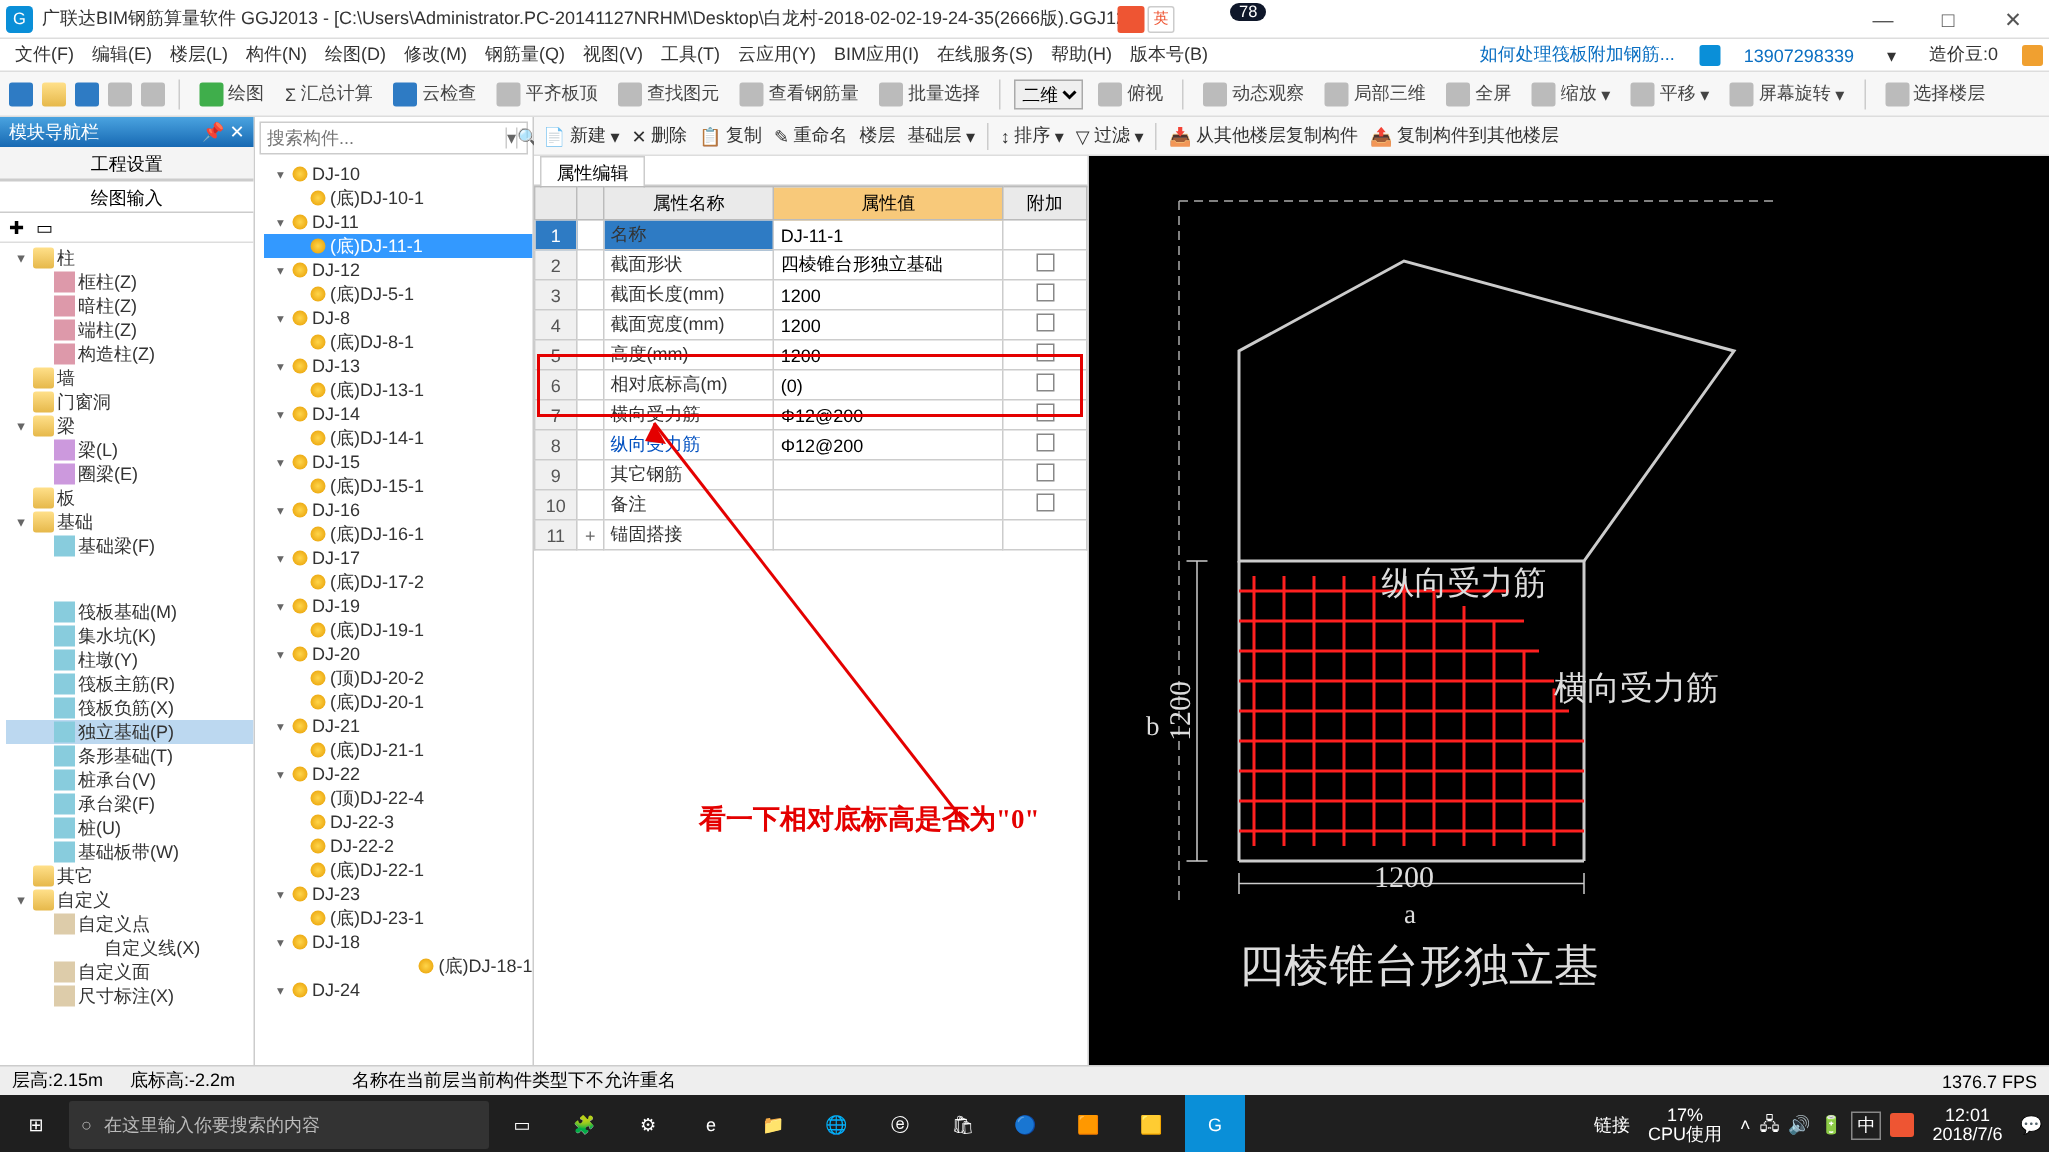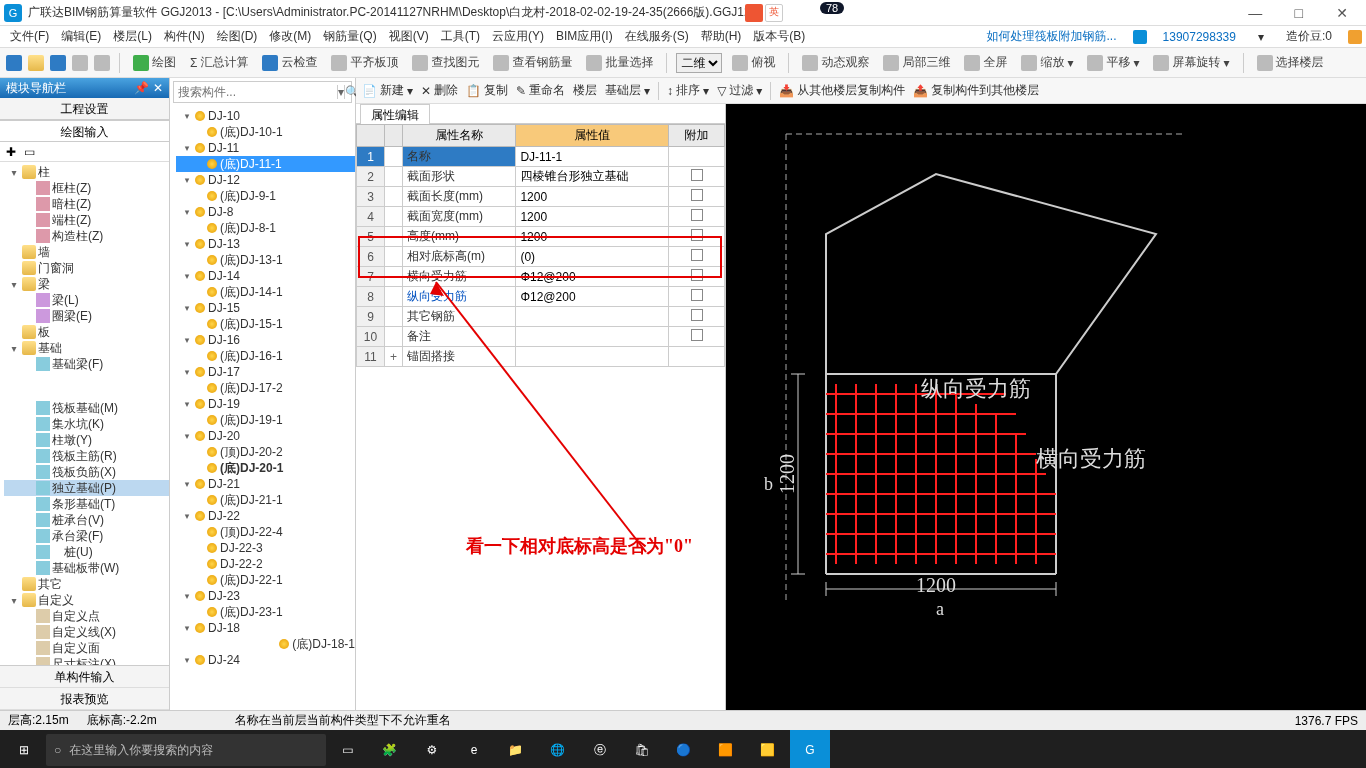--- a/index.html
+++ b/index.html
@@ -294,21 +294,21 @@
           <span class="nt-lb">条形基础(T)</span>
         </div>
         <div class="nt-node" style="padding-left: 30px;">
           <span class="nt-ic" style="background:#8cd"></span>
           <span class="nt-lb">桩承台(V)</span>
         </div>
         <div class="nt-node" style="padding-left: 30px;">
           <span class="nt-ic" style="background:#8cd"></span>
           <span class="nt-lb">承台梁(F)</span>
         </div>
-        <div class="nt-node" style="padding-left: 30px; gap: 12px;">
+        <div class="nt-node" style="padding-left: 30px;">
           <span class="nt-ic" style="background:#8cd"></span>
           <span class="nt-lb">桩(U)</span>
         </div>
         <div class="nt-node" style="padding-left: 30px;">
           <span class="nt-ic" style="background:#8cd"></span>
           <span class="nt-lb">基础板带(W)</span>
         </div>
         <div class="nt-node" style="padding-left: 4px;">
           <span class="nt-tw"></span>
           <span class="nt-ic folder-ic"></span>
@@ -316,37 +316,33 @@
         </div>
         <div class="nt-node" style="padding-left: 4px;">
           <span class="nt-tw">▾</span>
           <span class="nt-ic folder-ic"></span>
           <span class="nt-lb">自定义</span>
         </div>
         <div class="nt-node" style="padding-left: 30px;">
           <span class="nt-ic" style="background:#dca"></span>
           <span class="nt-lb">自定义点</span>
         </div>
-        <div class="nt-node" style="padding-left: 30px;">
+        <div class="nt-node" style="padding-left: 30px; flex-direction: column;">
           <span class="nt-ic" style="background:#dca"></span>
           <span class="nt-lb">自定义线(X)</span>
         </div>
         <div class="nt-node" style="padding-left: 30px;">
           <span class="nt-ic" style="background:#dca"></span>
           <span class="nt-lb">自定义面</span>
         </div>
         <div class="nt-node" style="padding-left: 30px;">
           <span class="nt-ic" style="background:#dca"></span>
           <span class="nt-lb">尺寸标注(X)</span>
         </div>
       </div>
-    <div class="navbottom">
-      <div>单构件输入</div>
-      <div>报表预览</div>
-    </div>
   </div>
 
   <div class="midpanel">
     <div class="searchrow" style="order:2">
       <input placeholder="搜索构件..." style="">
       <span class="sbtn">▾</span>
       <span class="sbtn">🔍</span>
     </div>
     <div class="midtree" id="midtree" style="order:3">
         <div class="mt-node" style="padding-left: 6px;">
@@ -367,21 +363,21 @@
           <span class="mt-ic"></span>
           <span class="mt-lb">(底)DJ-11-1</span>
         </div>
         <div class="mt-node" style="padding-left: 6px;">
           <span class="mt-tw">▾</span>
           <span class="mt-ic"></span>
           <span class="mt-lb">DJ-12</span>
         </div>
         <div class="mt-node" style="padding-left: 28px;">
           <span class="mt-ic"></span>
-          <span class="mt-lb">(底)DJ-9-1</span>
+          <span class="mt-lb">(底)DJ-5-1</span>
         </div>
         <div class="mt-node" style="padding-left: 6px;">
           <span class="mt-tw">▾</span>
           <span class="mt-ic"></span>
           <span class="mt-lb">DJ-8</span>
         </div>
         <div class="mt-node" style="padding-left: 28px;">
           <span class="mt-ic"></span>
           <span class="mt-lb">(底)DJ-8-1</span>
         </div>
@@ -441,21 +437,21 @@
         </div>
         <div class="mt-node" style="padding-left: 6px;">
           <span class="mt-tw">▾</span>
           <span class="mt-ic"></span>
           <span class="mt-lb">DJ-20</span>
         </div>
         <div class="mt-node" style="padding-left: 28px; text-align: right;">
           <span class="mt-ic"></span>
           <span class="mt-lb">(顶)DJ-20-2</span>
         </div>
-        <div class="mt-node" style="padding-left: 28px; font-weight: bold;">
+        <div class="mt-node" style="padding-left: 28px;">
           <span class="mt-ic"></span>
           <span class="mt-lb">(底)DJ-20-1</span>
         </div>
         <div class="mt-node" style="padding-left: 6px;">
           <span class="mt-tw">▾</span>
           <span class="mt-ic"></span>
           <span class="mt-lb">DJ-21</span>
         </div>
         <div class="mt-node" style="padding-left: 28px;">
           <span class="mt-ic"></span>
@@ -666,20 +662,21 @@
           <line x1="72" y1="270" x2="72" y2="470" stroke="#ccc"></line>
           <line x1="65" y1="270" x2="79" y2="270" stroke="#ccc"></line>
             <line x1="65" y1="470" x2="79" y2="470" stroke="#ccc"></line>
         </svg>
         <div class="vplabel" style="top:270px;left:195px;font-size:22px">纵向受力筋</div>
         <div class="vplabel" style="top:340px;left:310px;font-size:22px">横向受力筋</div>
         <div class="vplabel" style="top:350px;left:50px;font-size:20px;writing-mode:vertical-rl;transform:rotate(180deg)">1200</div>
         <div class="vplabel" style="top:370px;left:38px;font-size:18px">b</div>
         <div class="vplabel" style="top:470px;left:190px;font-size:20px">1200</div>
         <div class="vplabel" style="top:495px;left:210px;font-size:18px">a</div>
+        <div class="vplabel" style="top:520px;left:100px;font-size:30px">四棱锥台形独立基</div>
       </div>
     </div>
   </div>
 </div>
 
 <div class="statusbar">
   <span>层高:2.15m</span>
   <span>底标高:-2.2m</span>
   <span style="margin-left:60px">名称在当前层当前构件类型下不允许重名</span>
   <span class="r">1376.7 FPS</span>
@@ -696,13 +693,31 @@
   <div class="tbico">⚙</div>
   <div class="tbico">e</div>
   <div class="tbico">📁</div>
   <div class="tbico">🌐</div>
   <div class="tbico">ⓔ</div>
   <div class="tbico">🛍</div>
   <div class="tbico">🔵</div>
   <div class="tbico">🟧</div>
   <div class="tbico">🟨</div>
   <div class="tbico" style="background:#0a8fd8">G</div>
+  <div class="tray">
+    <span>链接</span>
+    <div class="clock">
+      <div>17%</div>
+        <div>CPU使用</div>
+    </div>
+    <span>˄</span>
+    <span>🖧</span>
+    <span>🔊</span>
+    <span>🔋</span>
+    <span style="border:1px solid #888;padding:0 3px">中</span>
+    <span style="background:#e53;width:16px;height:16px;display:inline-block;border-radius:2px"></span>
+    <div class="clock">
+      <div>12:01</div>
+        <div>2018/7/6</div>
+    </div>
+    <span>💬</span>
+  </div>
 </div>
 
 </body></html>

